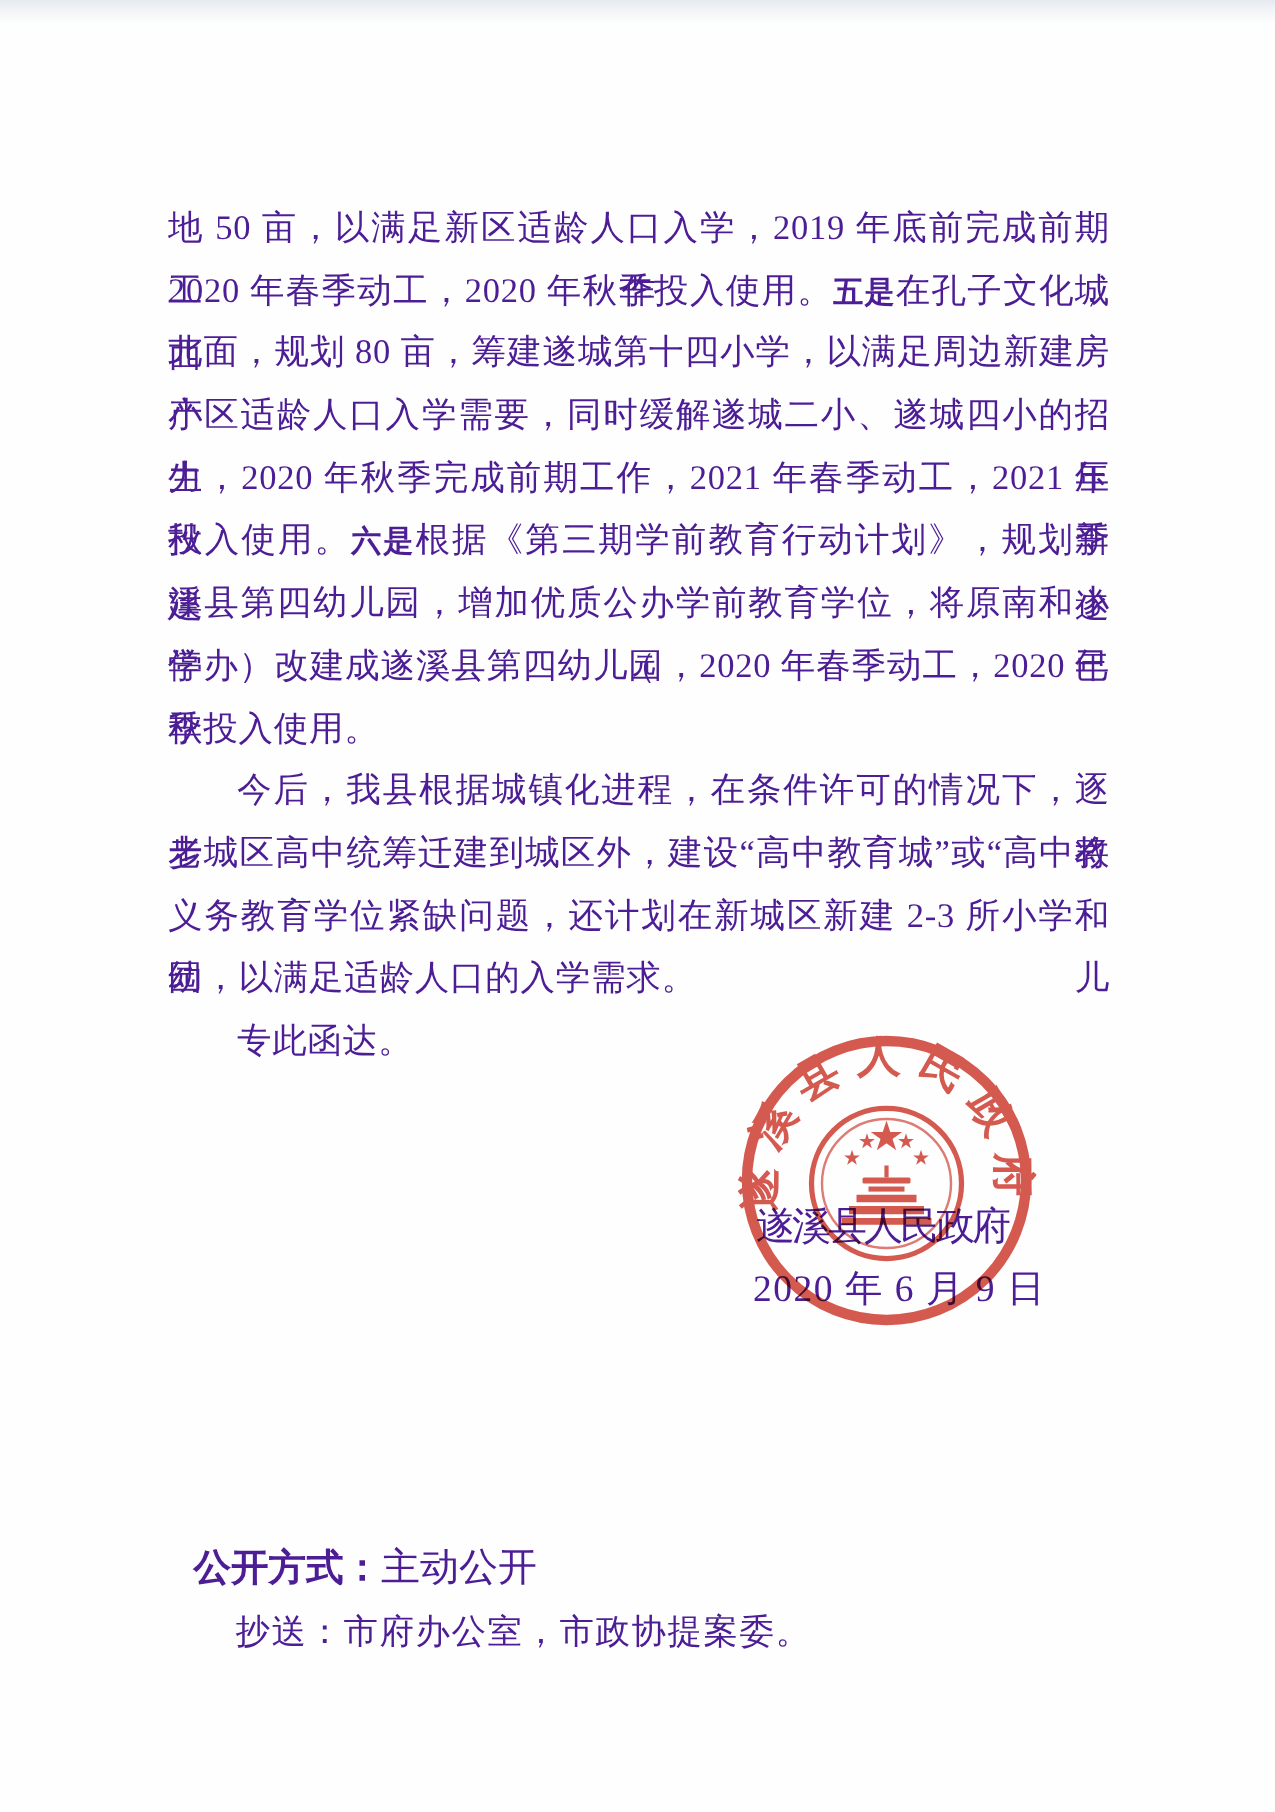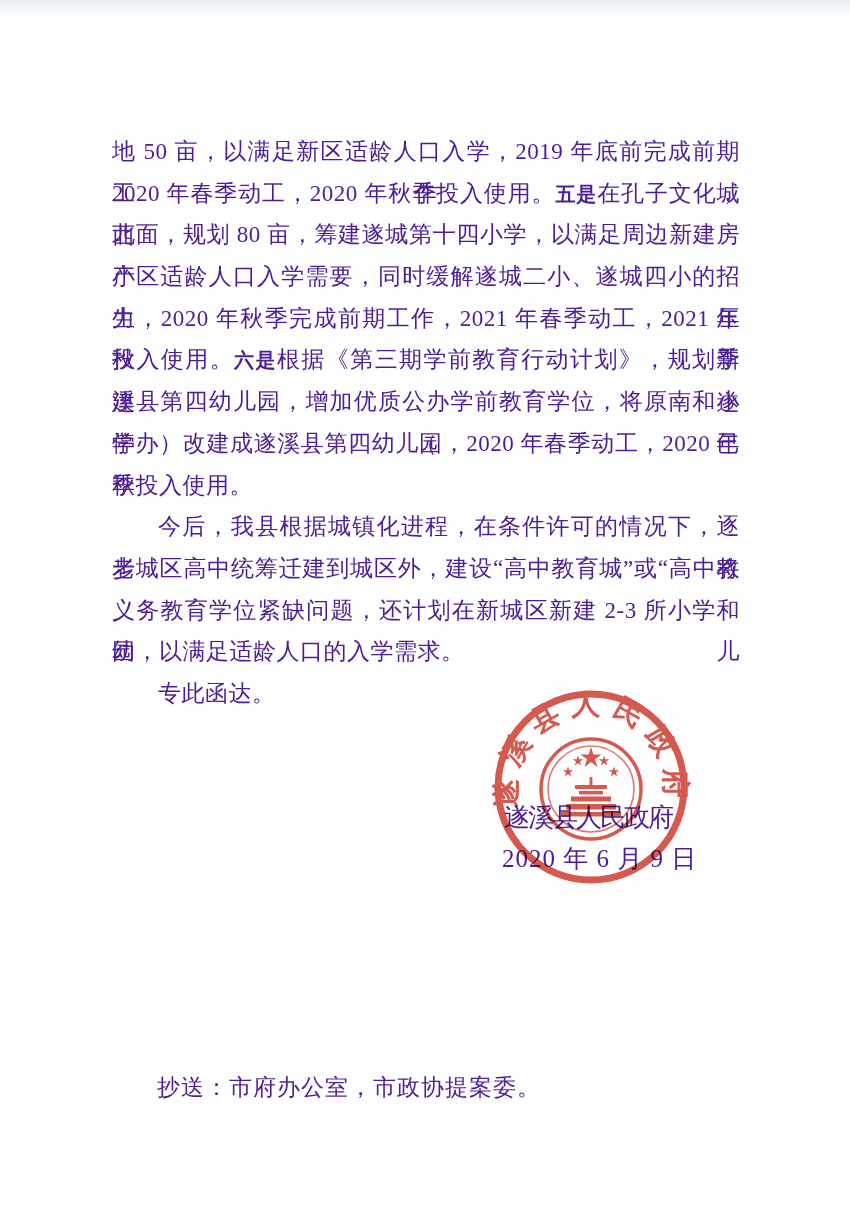--- a/index.html
+++ b/index.html
@@ -106,15 +106,18 @@
         <rect x="84" y="98" width="32" height="4" rx="1"></rect>
         <rect x="88" y="104" width="24" height="3.4"></rect>
         <rect x="80" y="109.5" width="40" height="5"></rect>
         <rect x="75" y="117" width="50" height="5.5"></rect>
         <rect x="70" y="125" width="60" height="4.5"></rect>
       </g>
     </g>
   </svg>
 
 
+  <div class="publicity">
+    <span class="label">公开方式：</span><span>主动公开</span>
+  </div>
 
   <div class="cc">抄送：市府办公室，市政协提案委。</div>
 </div>
 
 </body></html>

